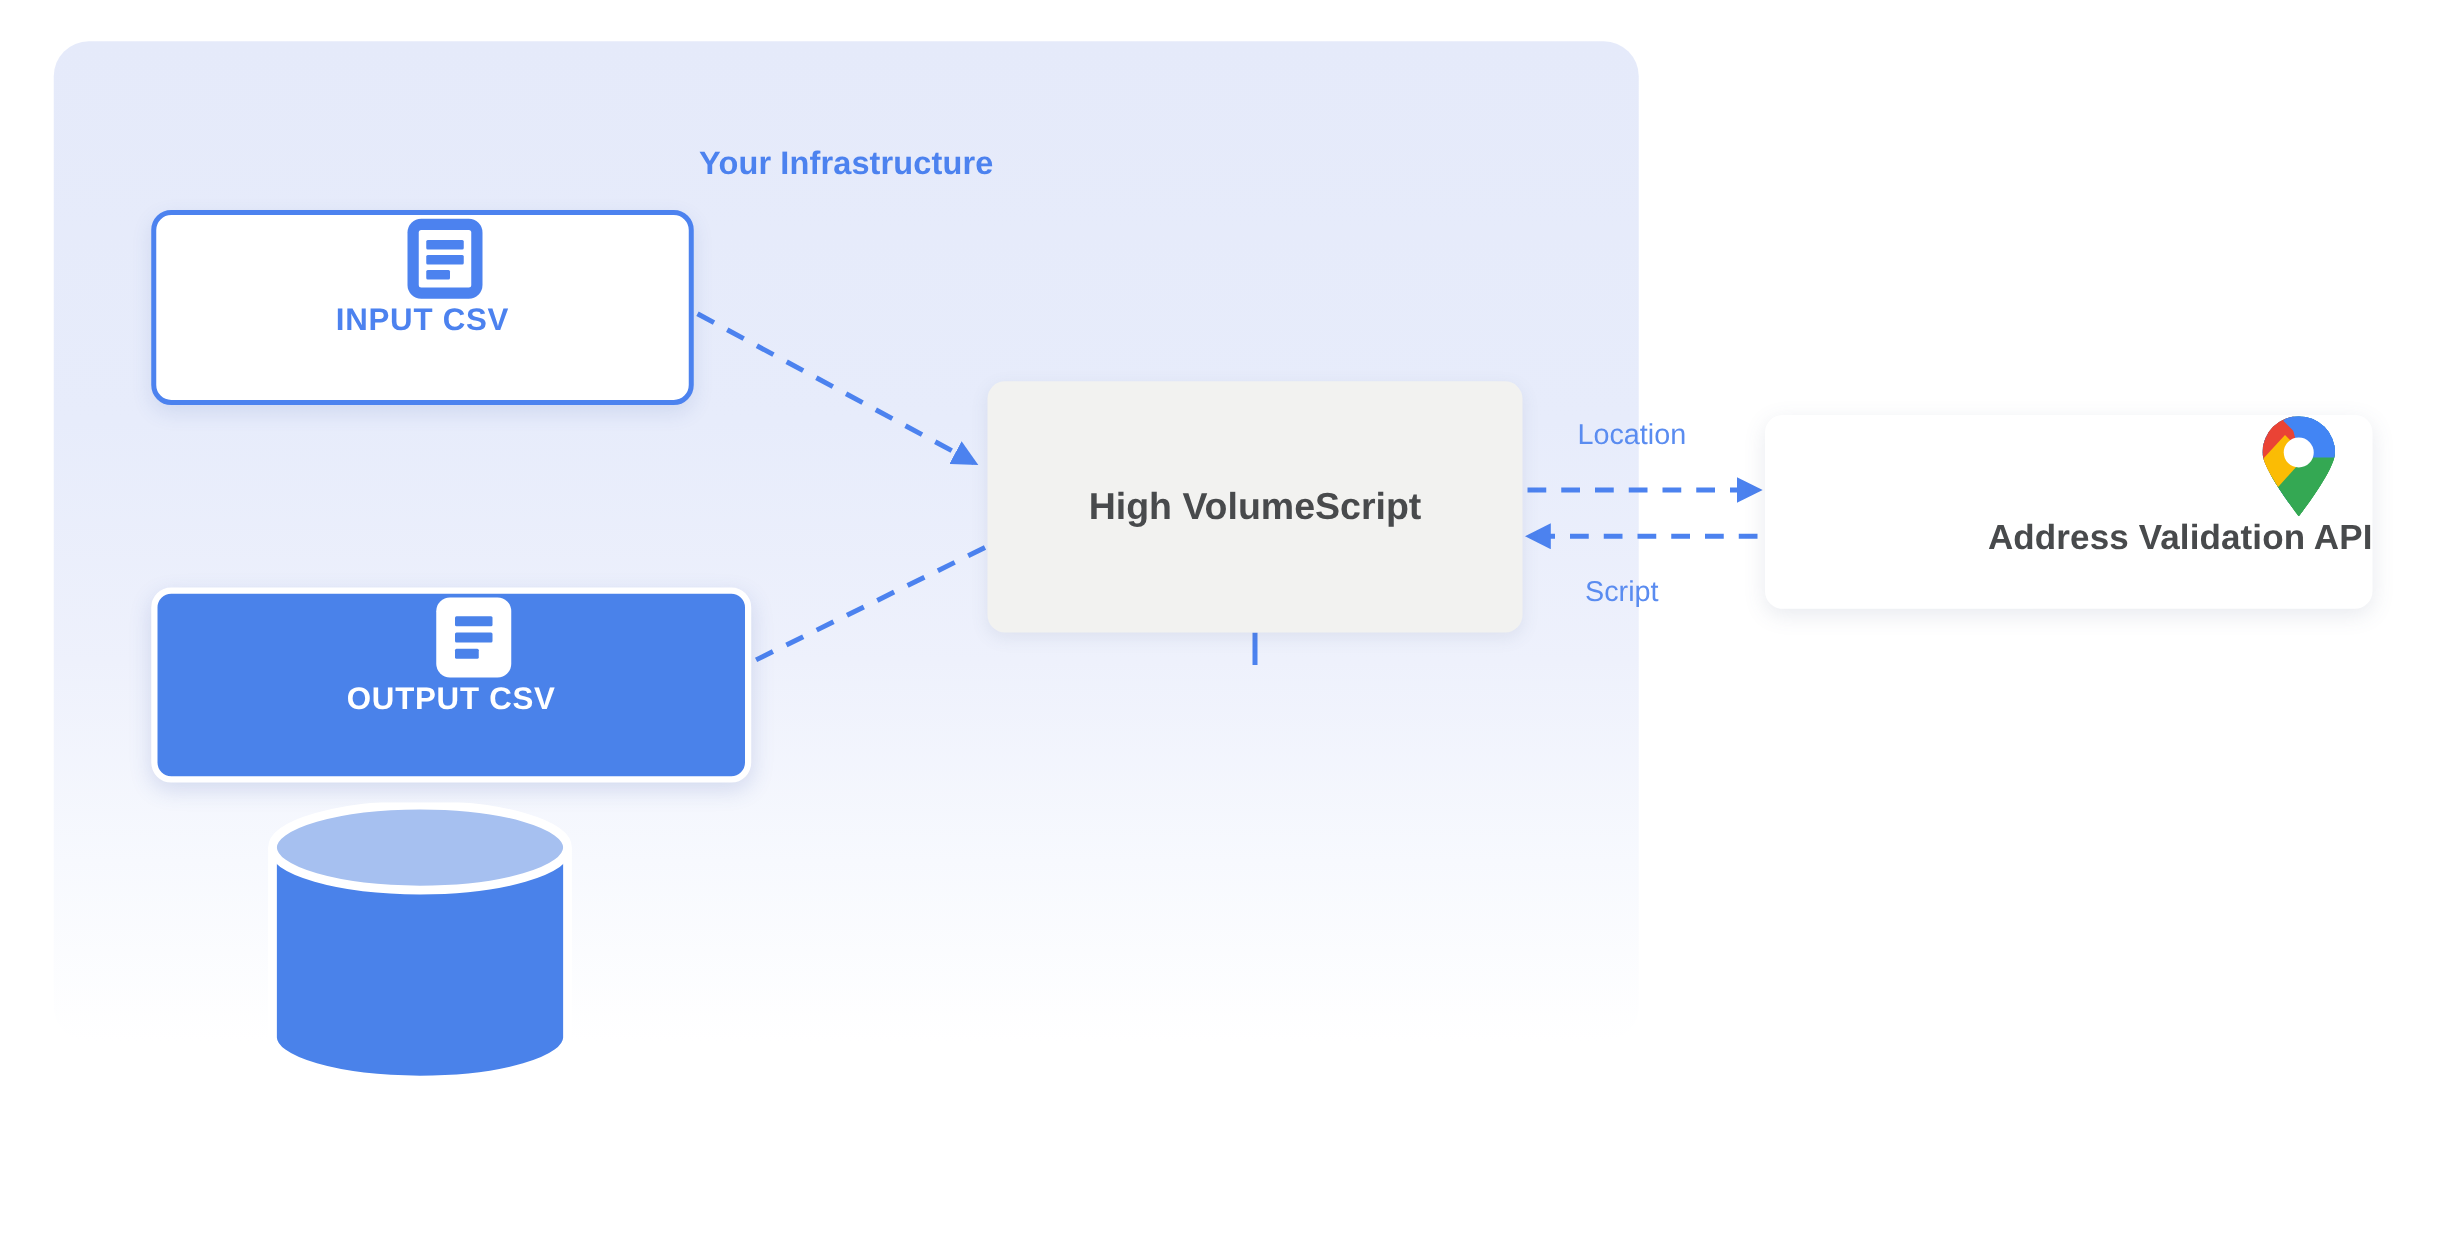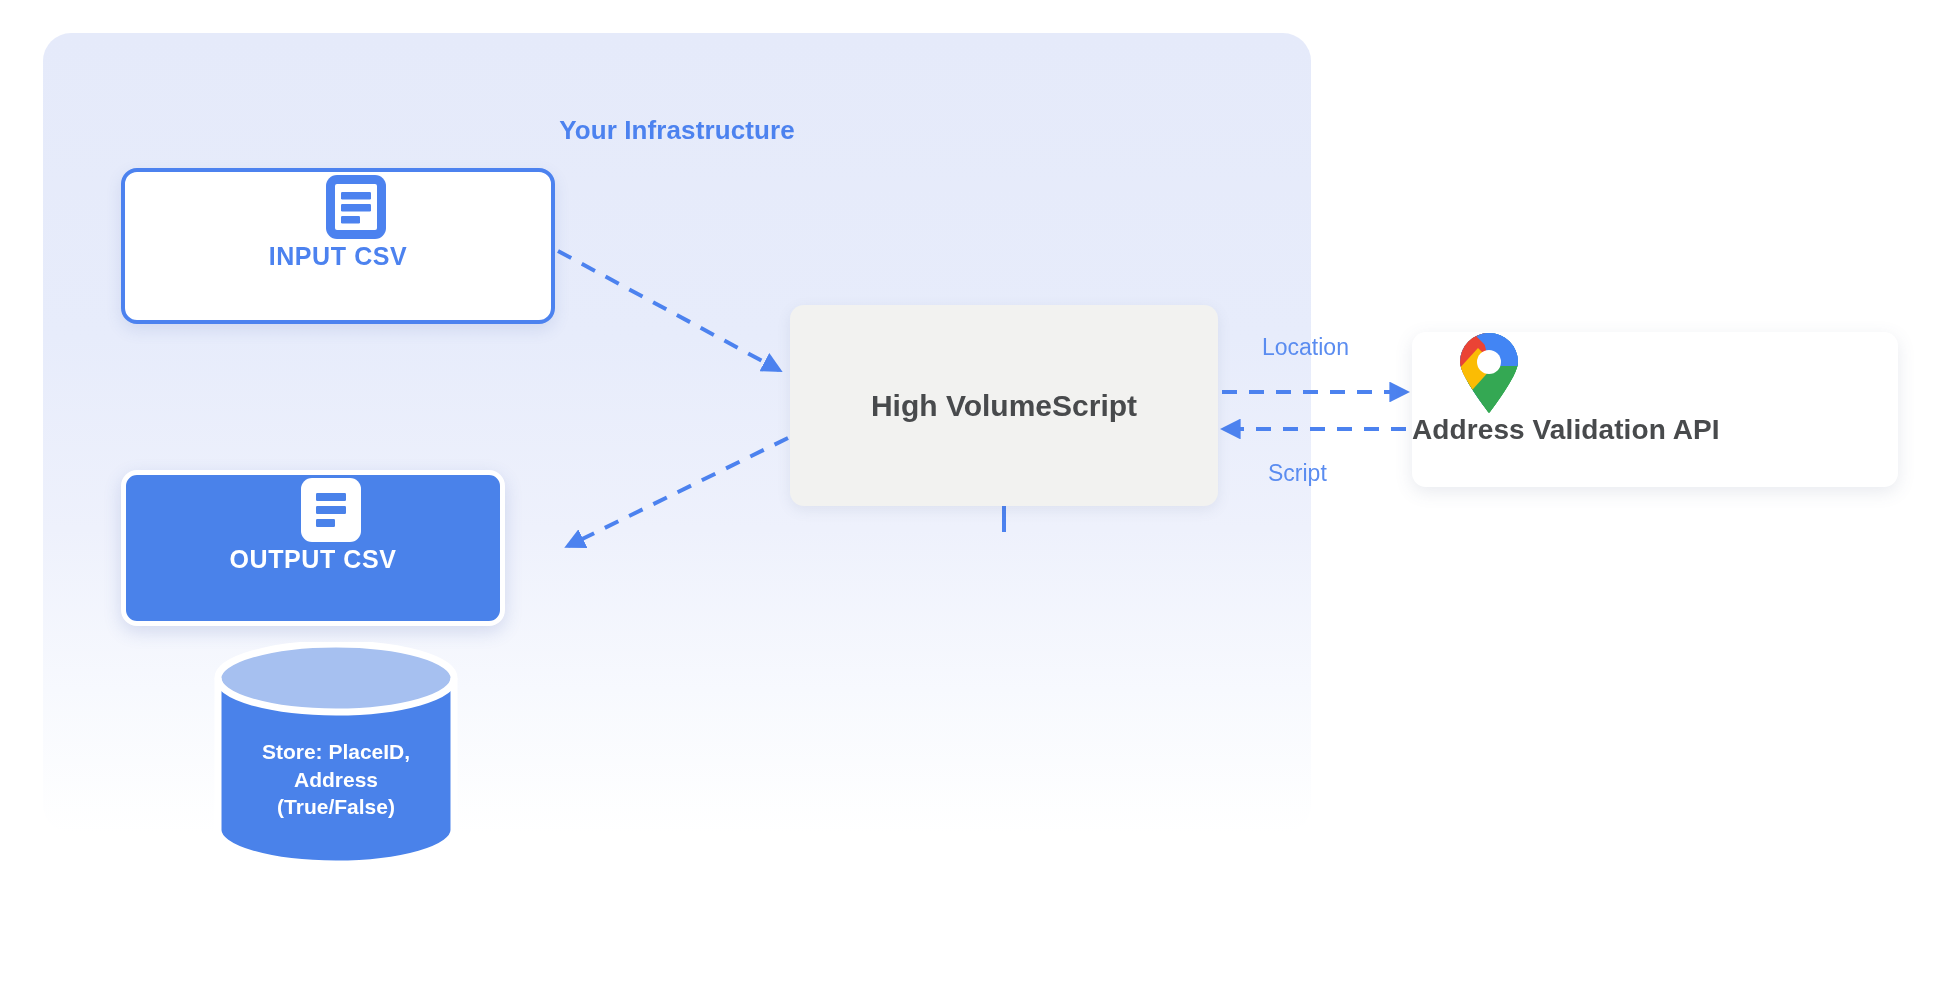--- a/index.html
+++ b/index.html
@@ -85,21 +85,21 @@
     font-size: 25px;
     font-weight: bold;
     color: #4c82ef;
     letter-spacing: 0.6px;
   }
 
   
   .output-csv {
     left: 121px;
     top: 470px;
-    width: 384px;
+    width: 480px;
     height: 156px;
     background: #4a82ea;
     border-radius: 16px;
     border: 5px solid #ffffff;
     display: flex;
     align-items: center;
     box-shadow: 0 6px 18px rgba(60, 90, 170, 0.18);
   }
   .output-csv .node-label {
     font-size: 25px;
@@ -169,21 +169,21 @@
 
   
   .api-box {
     left: 1412px;
     top: 332px;
     width: 486px;
     height: 155px;
     background: #ffffff;
     border-radius: 14px;
     display: flex;
-    align-items: flex-start;
+    align-items: flex-end;
     box-shadow: 0 5px 18px rgba(80, 95, 130, 0.13);
   }
   .pin-wrap {
     width: 66px;
     height: 82px;
     margin-left: 44px;
     margin-right: 26px;
     flex: none;
   }
   .pin-wrap svg { display:block; width: 66px; height: 82px; }
@@ -324,20 +324,15 @@
   <div class="edge-label label-location">Location</div>
   <div class="edge-label label-placeid">Script</div>
 
   <div class="db-wrap">
     <svg viewBox="0 0 248 224">
       <path d="M 6 36 L 6 188 A 118 34 0 0 0 242 188 L 242 36 Z" fill="#4a82ea"></path>
       <ellipse cx="124" cy="36" rx="118" ry="34" fill="#a6c0f0"></ellipse>
       <path d="M 6 36 L 6 188 A 118 34 0 0 0 242 188 L 242 36" fill="none" stroke="#ffffff" stroke-width="7"></path>
       <ellipse cx="124" cy="36" rx="118" ry="34" fill="none" stroke="#ffffff" stroke-width="7"></ellipse>
     </svg>
-    <div class="db-text">
-      <span>Store: PlaceID,</span><br>
-      <span>Address</span><br>
-      <span>(True/False)</span>
-    </div>
   </div>
 
 </div>
 
 </body></html>

